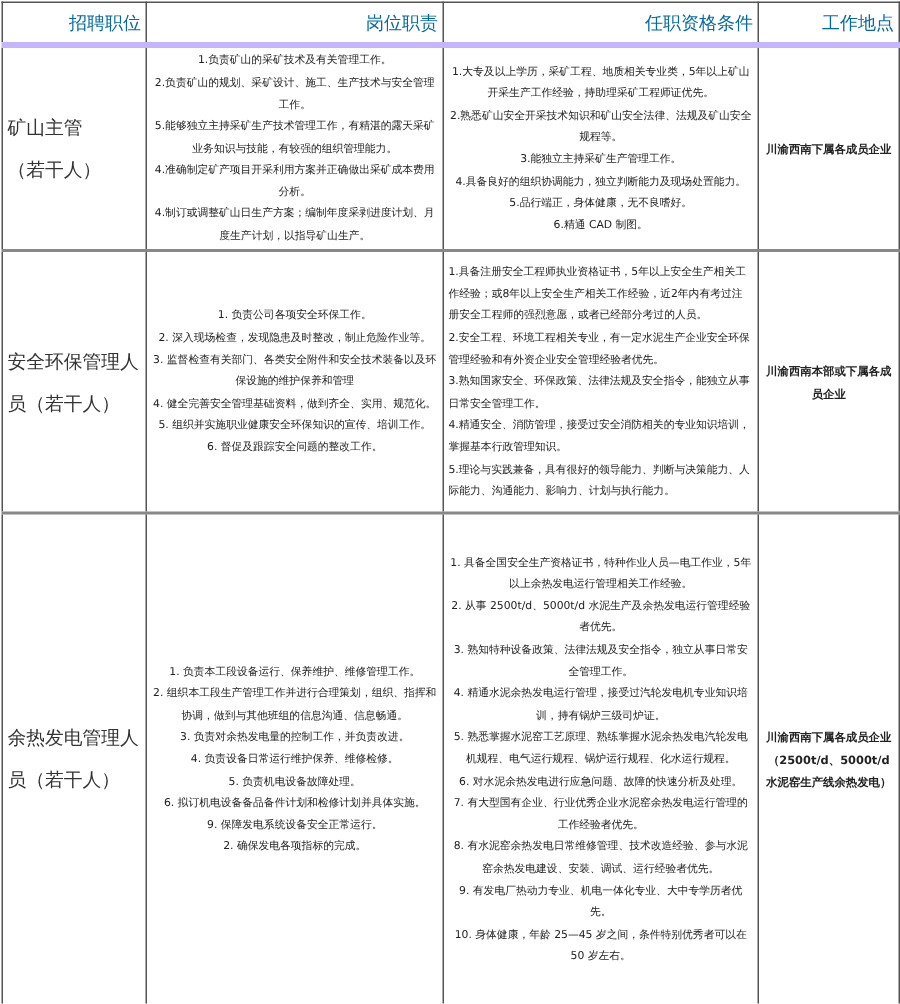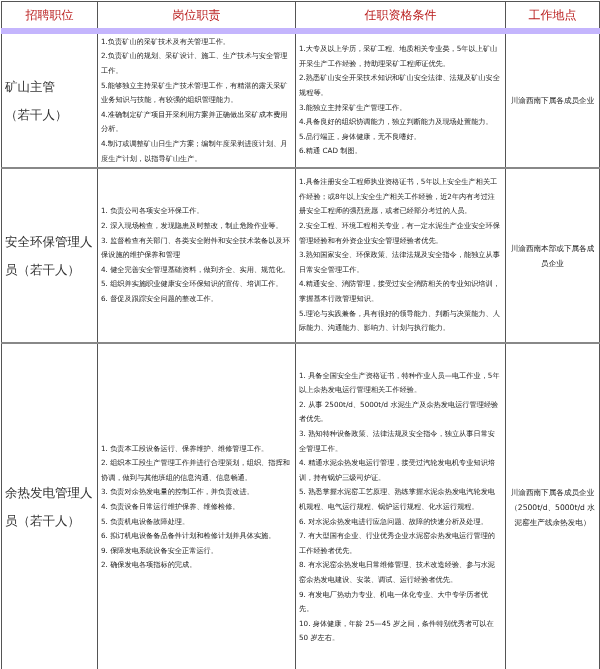--- a/index.html
+++ b/index.html
@@ -13,38 +13,38 @@
   table.recruit td, table.recruit th {
     border: 1px solid #555;
     padding: 0 3px;
     vertical-align: middle;
   }
   table.recruit th {
     height: 26px;
     font-family: "DejaVu Serif", "Liberation Serif", serif;
     font-weight: normal;
     font-size: 12px;
-    color: #b91c1c;
-    text-align: center;
-    border-bottom: 6px solid #c4b5fd;
+    color: #0369a1;
+    text-align: right;
+    border-bottom: 4px solid #c4b5fd;
   }
   col.c1 { width: 96px; }
   col.c2 { width: 198px; }
   col.c3 { width: 210px; }
   col.c4 { width: 94px; }
   .pos {
     font-family: "DejaVu Serif", "Liberation Serif", serif;
     font-size: 12.5px; line-height: 28px; text-align: left; color: #333;
   }
   .duties, .reqs {
-    font-size: 7.2px; line-height: 14.6px; text-align: left; color: #222;
+    font-size: 7.2px; line-height: 14.6px; text-align: center; color: #222;
   }
   .reqs.left { text-align: left; margin-top: 32px; }
   .duties div, .reqs div { margin: 0; }
-  .loc { font-size: 7.6px; line-height: 15px; text-align: center; color: #222; }
+  .loc { font-size: 7.6px; line-height: 15px; text-align: center; color: #222; font-weight: bold; }
   tr.r1 { height: 137px; }
   tr.r2 { height: 175px; }
   tr.r3 { height: 328px; }
   tr.r2 td, tr.r3 td { border-top: 2px solid #888; }
 </style>
 </head>
 <body>
 
 <div class="page">
   <table class="recruit">

